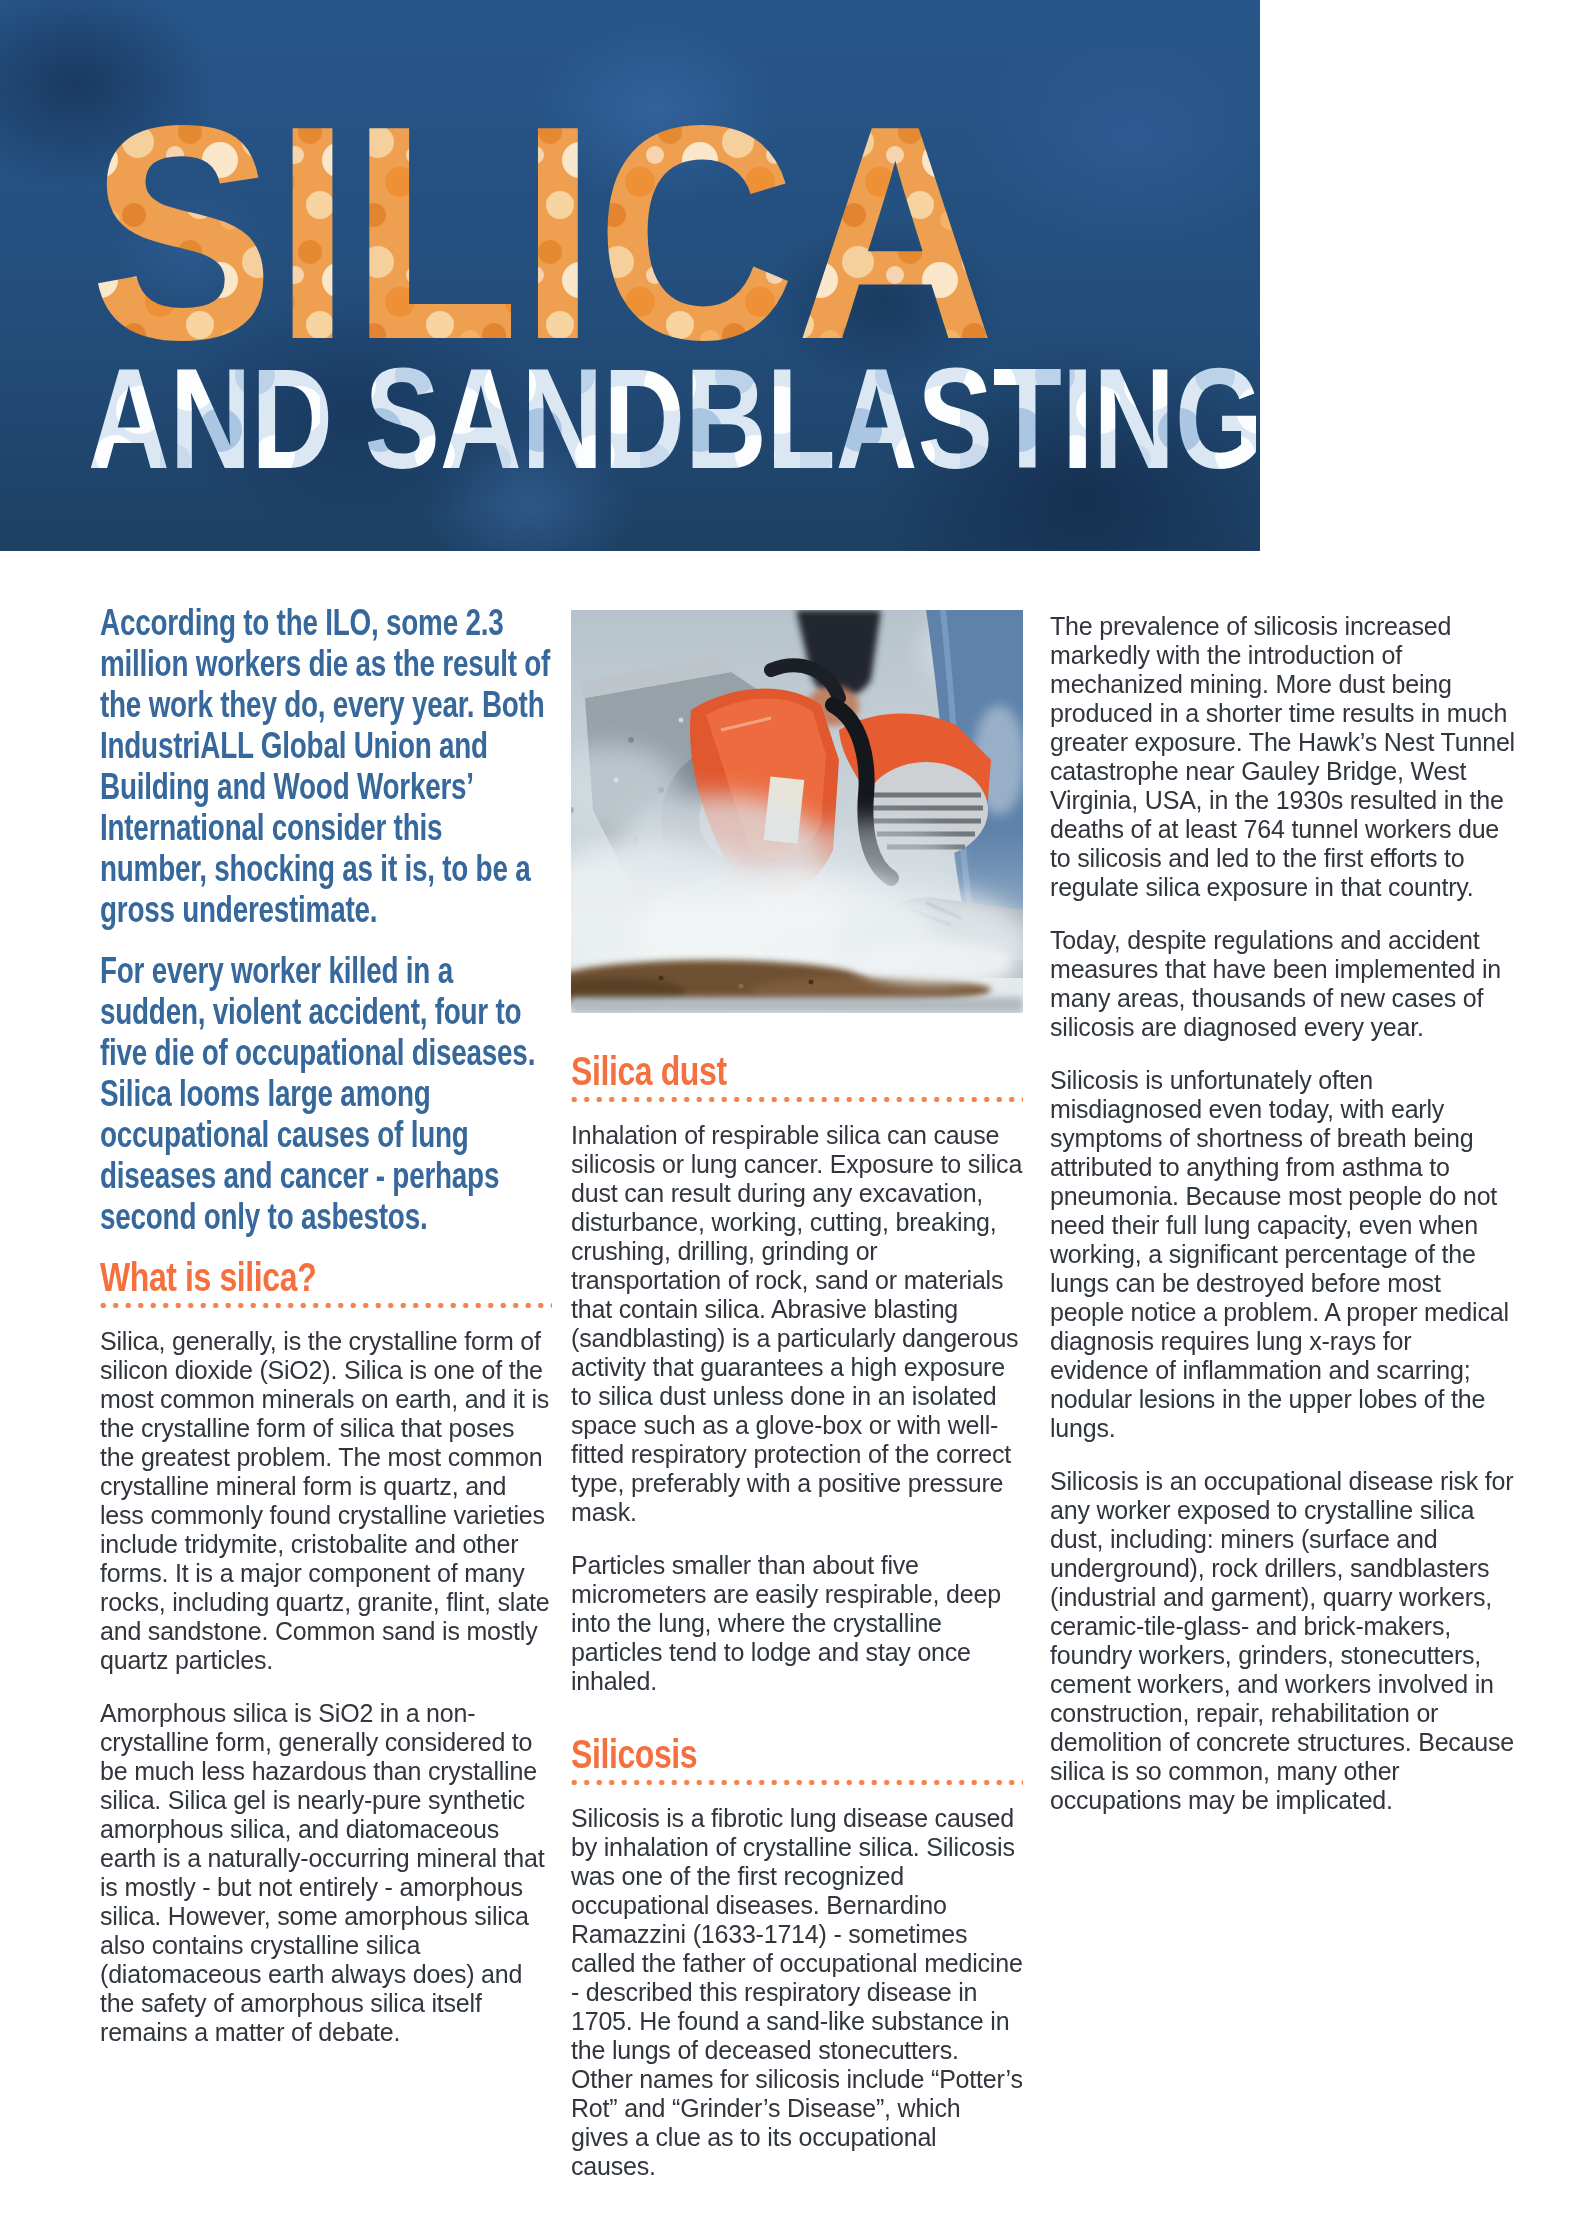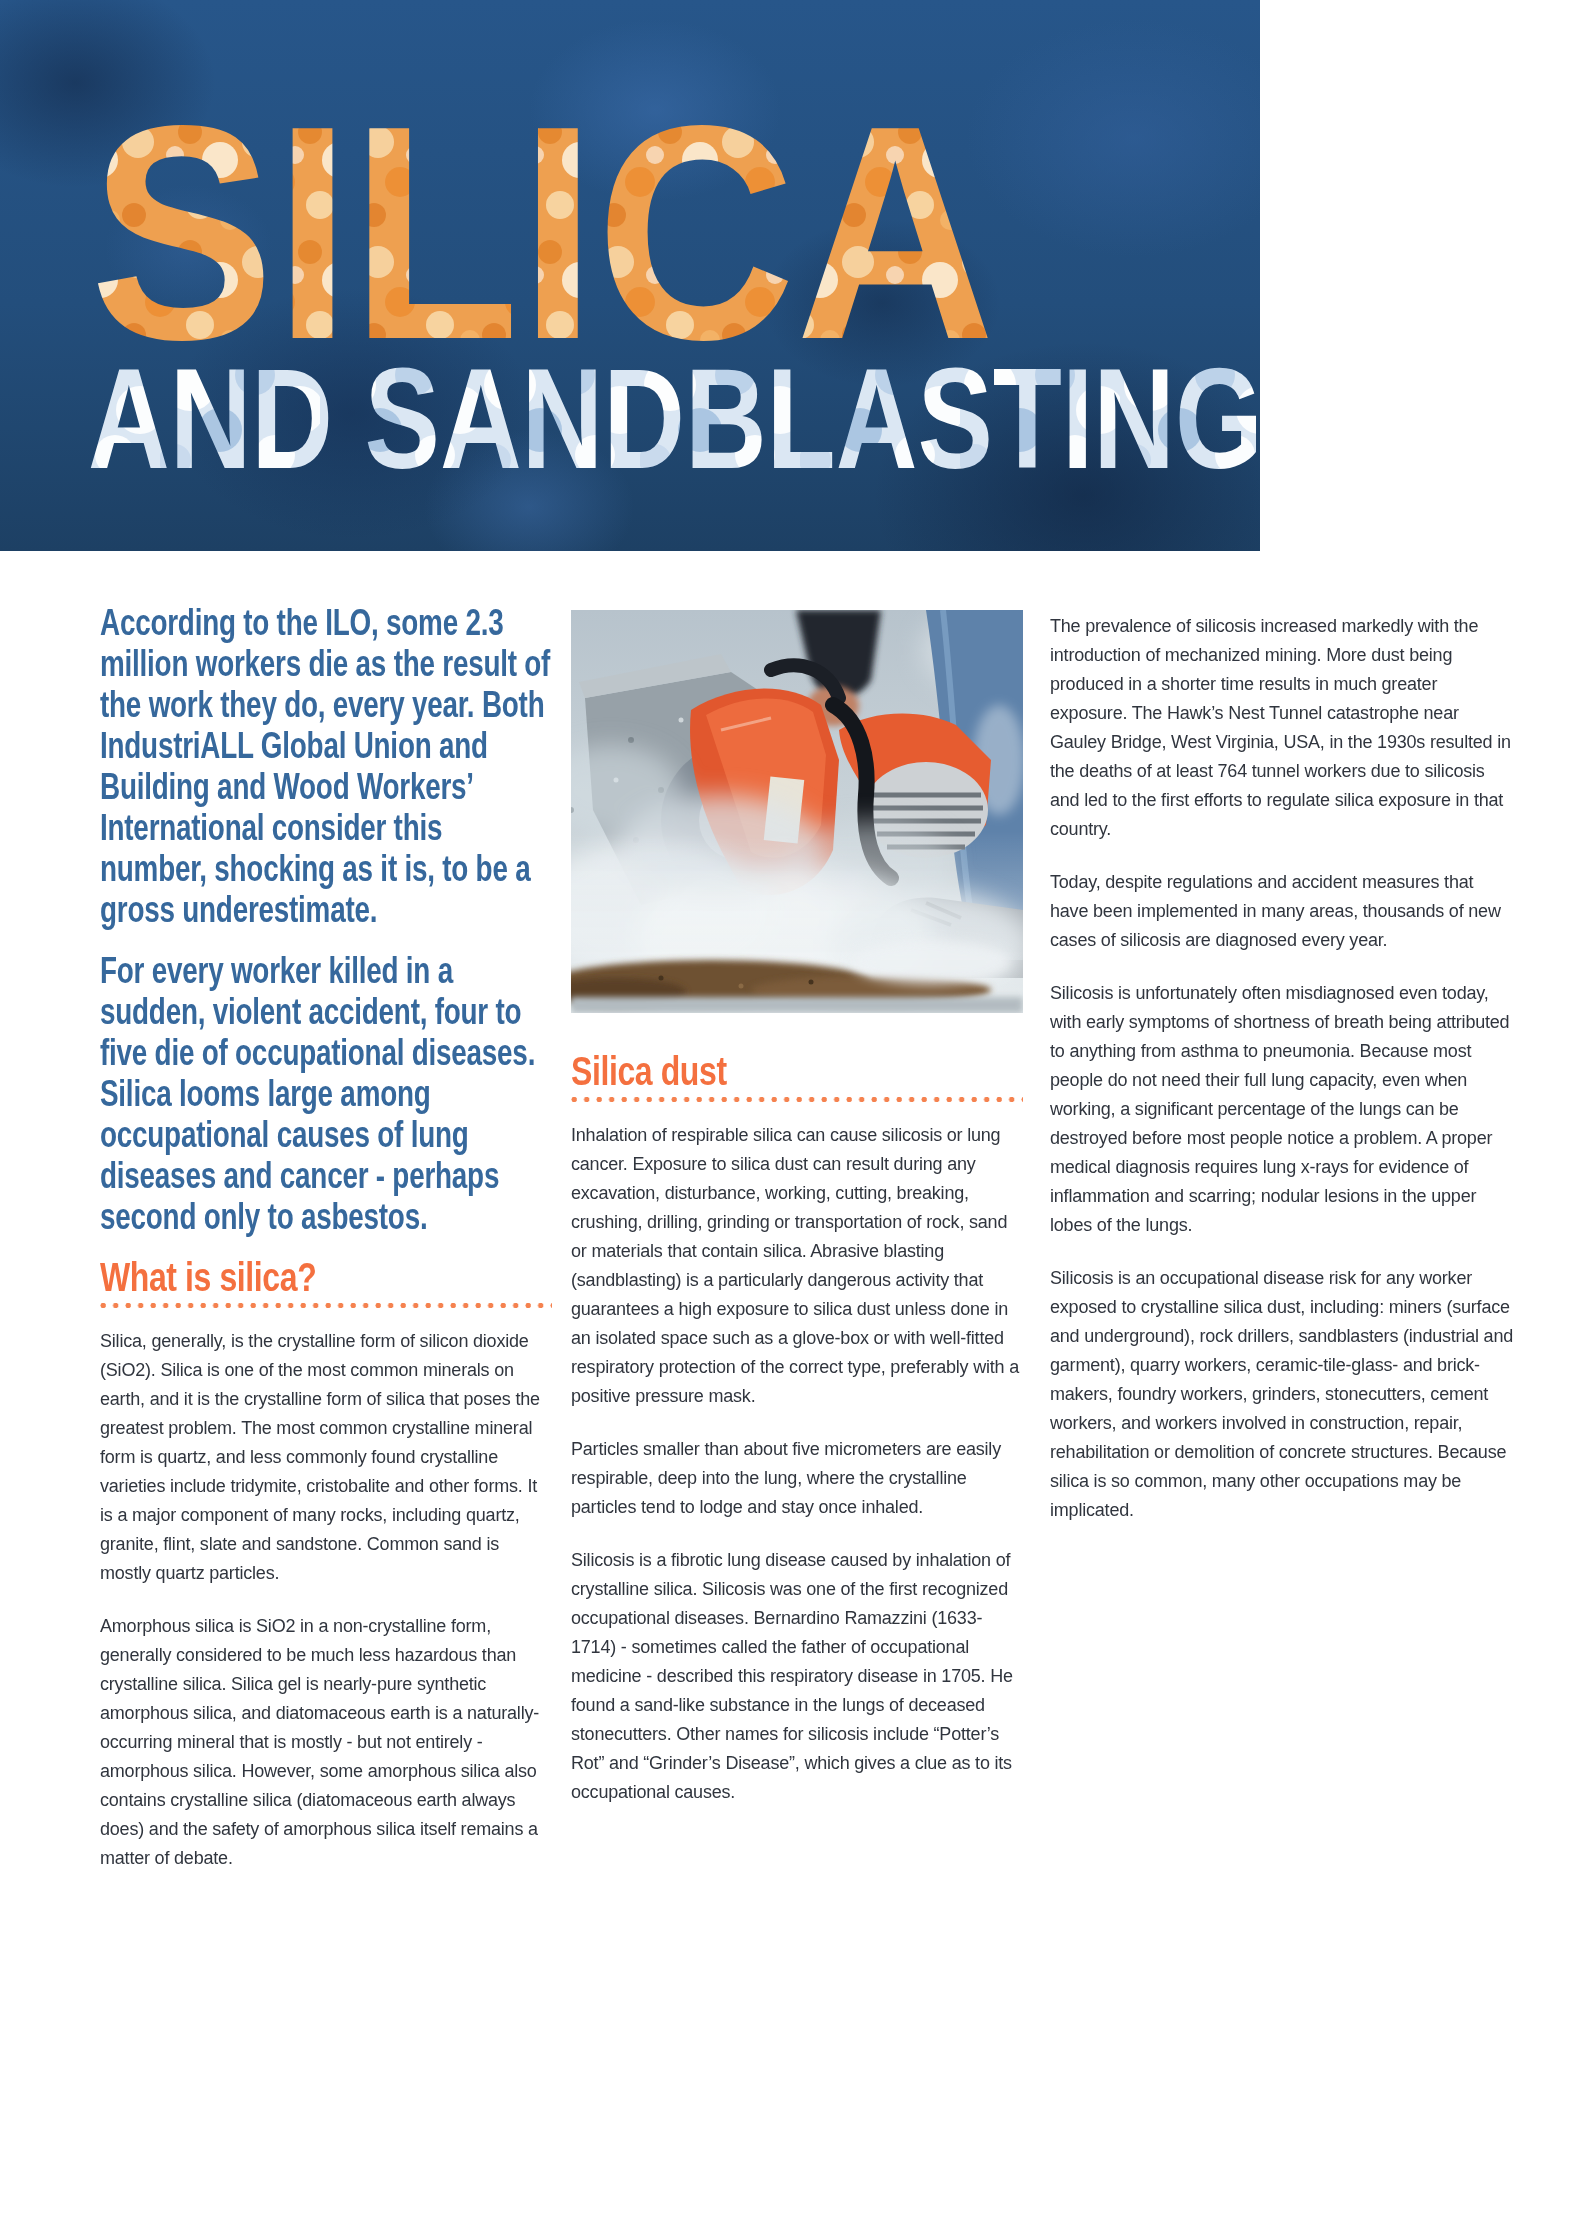--- a/index.html
+++ b/index.html
@@ -39,21 +39,21 @@
   .section-head h2{
     margin:0;font-size:40px;line-height:40px;font-weight:bold;color:#f4703f;
     transform:scaleX(0.8);transform-origin:left top;white-space:nowrap;letter-spacing:-0.5px;
   }
   .dots{
     height:7px;margin:5px 0 18px 0;
     background-image:radial-gradient(circle at 3.2px 3.5px, #f5824f 2.5px, rgba(0,0,0,0) 3px);
     background-size:12.5px 7px;background-repeat:repeat-x;
   }
   .body-text p{
-    margin:0 0 24px 0;color:#30353e;font-size:18px;line-height:29px;letter-spacing:-0.2px;
+    margin:0 0 24px 0;color:#30353e;font-size:25px;line-height:29px;letter-spacing:-0.2px;
   }
   .photo{display:block;}
   .logo{position:absolute;left:1262px;top:1950px;}
 </style>
 </head>
 <body>
 
 <div class="page">
 
   <div class="header">
@@ -192,20 +192,24 @@
     </svg>
 
     <div class="section-head">
       <h2>Silica dust</h2>
       <div class="dots"></div>
     </div>
     <div class="body-text">
       <p>Inhalation of respirable silica can cause silicosis or lung cancer. Exposure to silica dust can result during any excavation, disturbance, working, cutting, breaking, crushing, drilling, grinding or transportation of rock, sand or materials that contain silica. Abrasive blasting (sandblasting) is a particularly dangerous activity that guarantees a high exposure to silica dust unless done in an isolated space such as a glove-box or with well-fitted respiratory protection of the correct type, preferably with a positive pressure mask.</p>
       <p>Particles smaller than about five micrometers are easily respirable, deep into the lung, where the crystalline particles tend to lodge and stay once inhaled.</p>
     </div>
+    <div class="section-head">
+      <h2>Silicosis</h2>
+      <div class="dots"></div>
+    </div>
     <div class="body-text">
       <p>Silicosis is a fibrotic lung disease caused by inhalation of crystalline silica. Silicosis was one of the first recognized occupational diseases. Bernardino Ramazzini (1633-1714) - sometimes called the father of occupational medicine - described this respiratory disease in 1705. He found a sand-like substance in the lungs of deceased stonecutters. Other names for silicosis include “Potter’s Rot” and “Grinder’s Disease”, which gives a clue as to its occupational causes.</p>
     </div>
   </div>
 
   <div class="col col-right body-text">
     <p>The prevalence of silicosis increased markedly with the introduction of mechanized mining. More dust being produced in a shorter time results in much greater exposure. The Hawk’s Nest Tunnel catastrophe near Gauley Bridge, West Virginia, USA, in the 1930s resulted in the deaths of at least 764 tunnel workers due to silicosis and led to the first efforts to regulate silica exposure in that country.</p>
     <p>Today, despite regulations and accident measures that have been implemented in many areas, thousands of new cases of silicosis are diagnosed every year.</p>
     <p>Silicosis is unfortunately often misdiagnosed even today, with early symptoms of shortness of breath being attributed to anything from asthma to pneumonia. Because most people do not need their full lung capacity, even when working, a significant percentage of the lungs can be destroyed before most people notice a problem. A proper medical diagnosis requires lung x-rays for evidence of inflammation and scarring; nodular lesions in the upper lobes of the lungs.</p>
     <p>Silicosis is an occupational disease risk for any worker exposed to crystalline silica dust, including: miners (surface and underground), rock drillers, sandblasters (industrial and garment), quarry workers, ceramic-tile-glass- and brick-makers, foundry workers, grinders, stonecutters, cement workers, and workers involved in construction, repair, rehabilitation or demolition of concrete structures. Because silica is so common, many other occupations may be implicated.</p>

